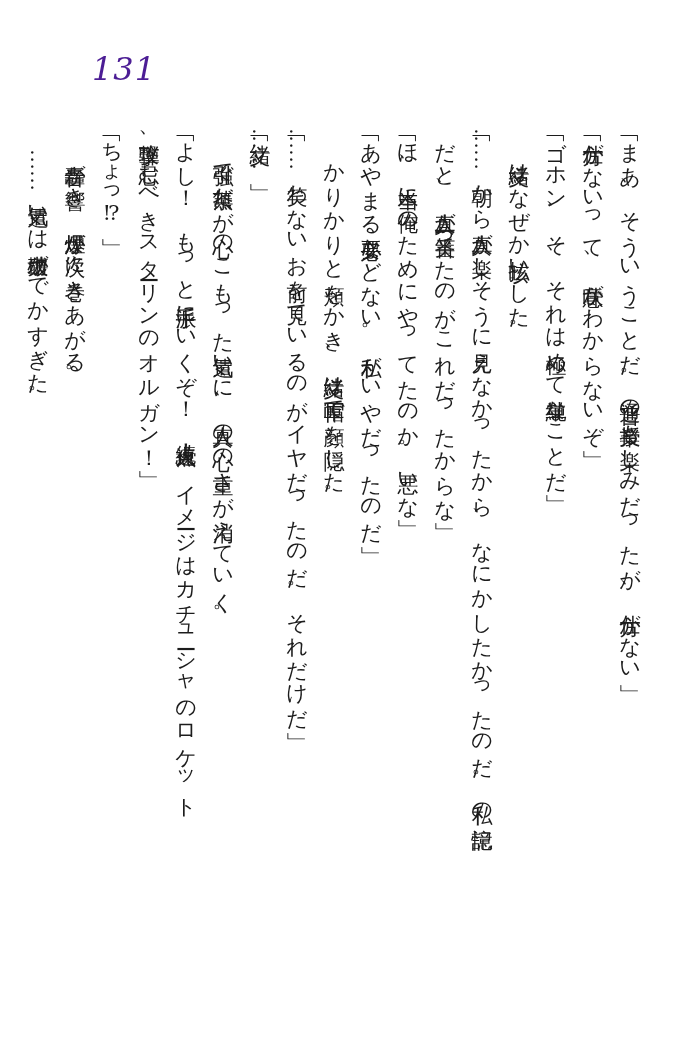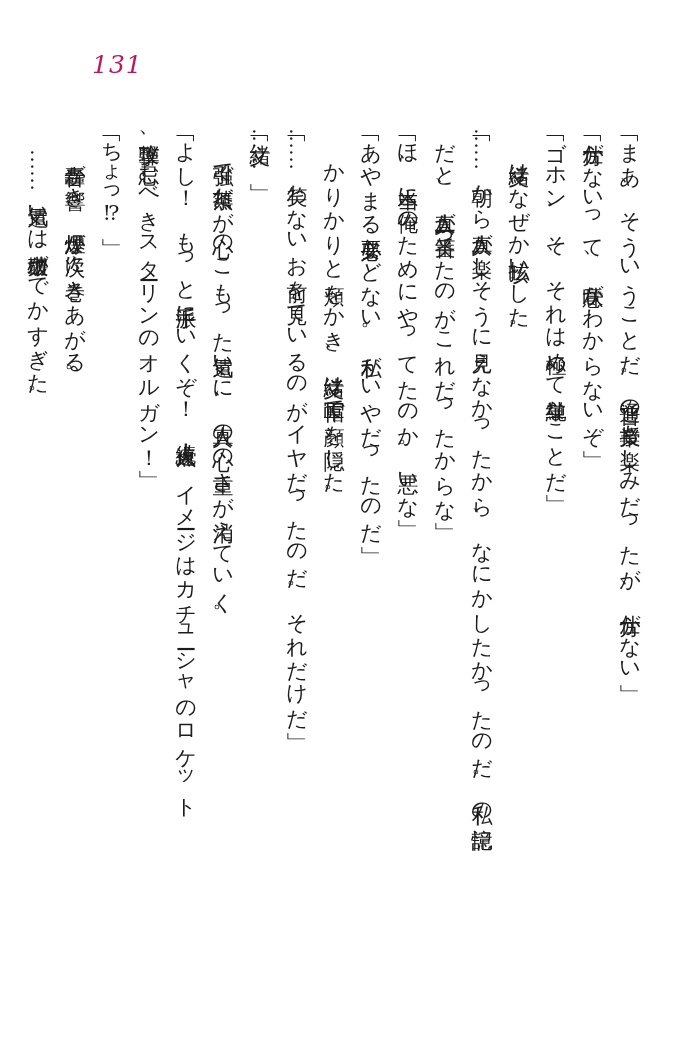--- a/index.html
+++ b/index.html
@@ -13,23 +13,23 @@
     height: 1050px;
     background: #ffffff;
     overflow: hidden;
     font-family: "Liberation Serif", "DejaVu Serif", serif;
   }
   .page-number {
     position: absolute;
     top: 50px;
     left: 92px;
     font-style: italic;
-    font-size: 25px;
+    font-size: 32px;
     letter-spacing: 1px;
-    color: #be185d;
+    color: #4c1d95;
     font-family: "DejaVu Serif", "Liberation Serif", serif;
   }
   .text-columns {
     position: absolute;
     top: 128px;
     right: 47px;
     height: 826px;
     writing-mode: vertical-rl;
     -webkit-writing-mode: vertical-rl;
     text-orientation: mixed;

